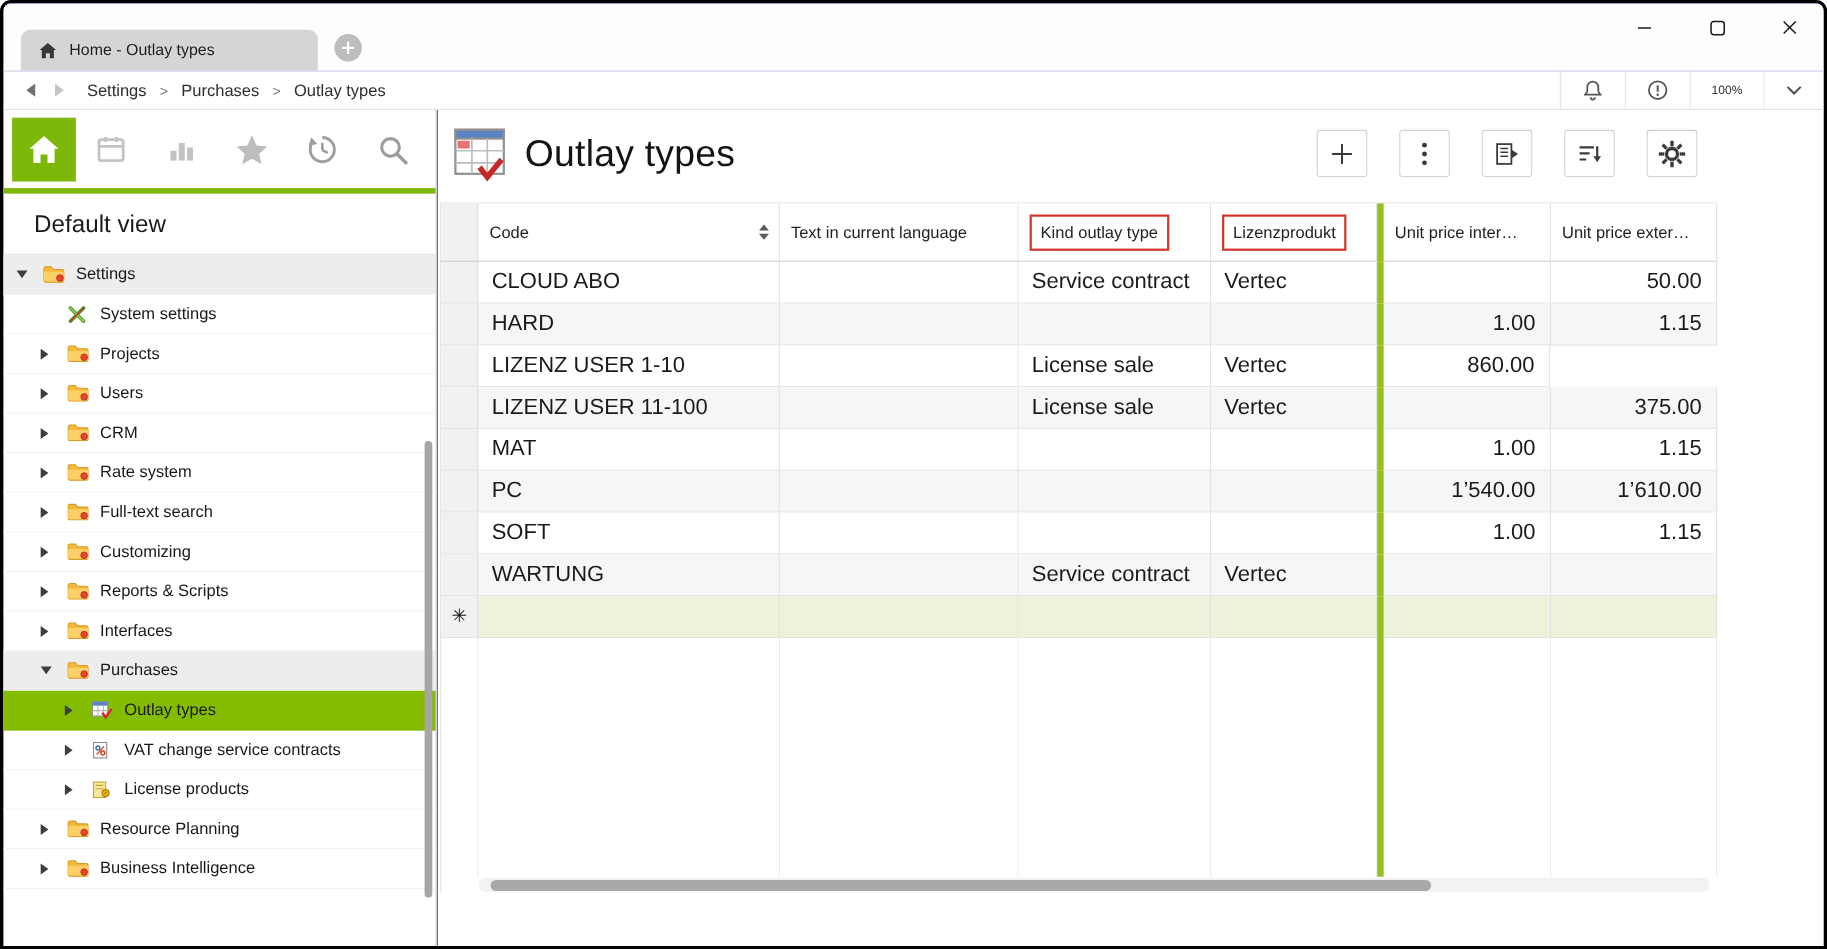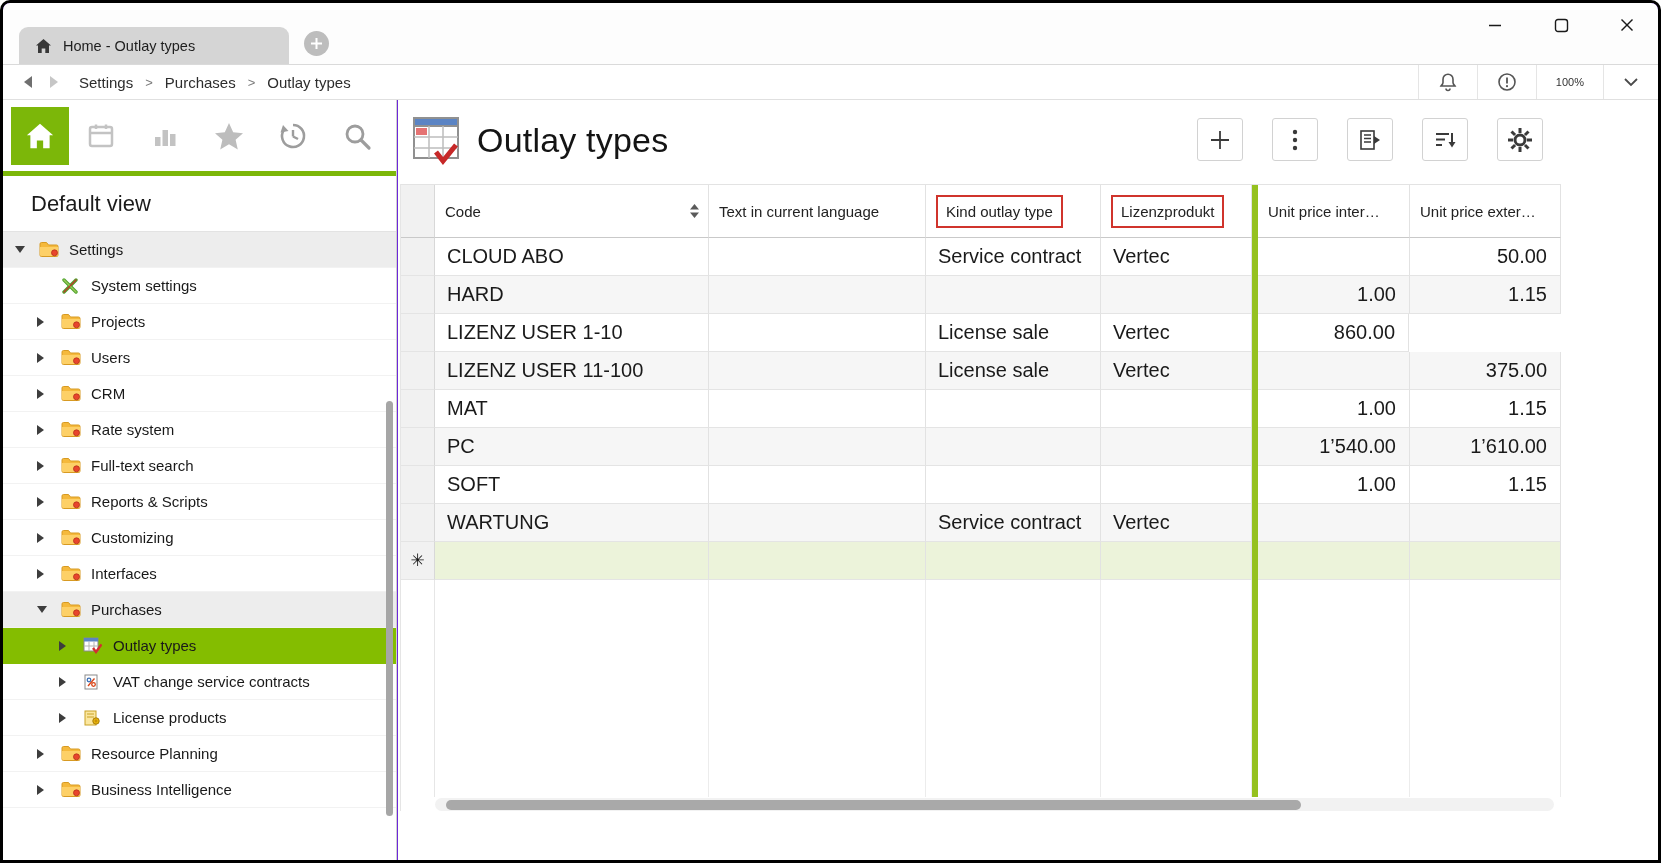--- a/index.html
+++ b/index.html
@@ -298,32 +298,32 @@
         </div>
         <div class="tree-item lvl1">
           <span class="tw collapsed"></span>
           <span class="ticon">
             <svg width="20" height="17" viewBox="0 0 20 17">
               <path d="M1 3 a1.5 1.5 0 0 1 1.5 -1.5 h5 l2 2.5 h8 a1.5 1.5 0 0 1 1.5 1.5 v8.5 a1.5 1.5 0 0 1 -1.5 1.5 h-15 a1.5 1.5 0 0 1 -1.5 -1.5 z" fill="#F5B93C" stroke="#D79A22"></path>
               <path d="M1 6 h18 v7.5 a1.5 1.5 0 0 1 -1.5 1.5 h-15 a1.5 1.5 0 0 1 -1.5 -1.5 z" fill="#FDD067"></path>
               <circle cx="15.5" cy="11.8" r="3" fill="#E8452C" stroke="#B42E1C" stroke-width="0.8"></circle>
             </svg>
           </span>
+          <span class="tlabel">Customizing</span>
+        </div>
+        <div class="tree-item lvl1">
+          <span class="tw collapsed"></span>
+          <span class="ticon">
+            <svg width="20" height="17" viewBox="0 0 20 17">
+              <path d="M1 3 a1.5 1.5 0 0 1 1.5 -1.5 h5 l2 2.5 h8 a1.5 1.5 0 0 1 1.5 1.5 v8.5 a1.5 1.5 0 0 1 -1.5 1.5 h-15 a1.5 1.5 0 0 1 -1.5 -1.5 z" fill="#F5B93C" stroke="#D79A22"></path>
+              <path d="M1 6 h18 v7.5 a1.5 1.5 0 0 1 -1.5 1.5 h-15 a1.5 1.5 0 0 1 -1.5 -1.5 z" fill="#FDD067"></path>
+              <circle cx="15.5" cy="11.8" r="3" fill="#E8452C" stroke="#B42E1C" stroke-width="0.8"></circle>
+            </svg>
+          </span>
           <span class="tlabel">Reports &amp; Scripts</span>
-        </div>
-        <div class="tree-item lvl1">
-          <span class="tw collapsed"></span>
-          <span class="ticon">
-            <svg width="20" height="17" viewBox="0 0 20 17">
-              <path d="M1 3 a1.5 1.5 0 0 1 1.5 -1.5 h5 l2 2.5 h8 a1.5 1.5 0 0 1 1.5 1.5 v8.5 a1.5 1.5 0 0 1 -1.5 1.5 h-15 a1.5 1.5 0 0 1 -1.5 -1.5 z" fill="#F5B93C" stroke="#D79A22"></path>
-              <path d="M1 6 h18 v7.5 a1.5 1.5 0 0 1 -1.5 1.5 h-15 a1.5 1.5 0 0 1 -1.5 -1.5 z" fill="#FDD067"></path>
-              <circle cx="15.5" cy="11.8" r="3" fill="#E8452C" stroke="#B42E1C" stroke-width="0.8"></circle>
-            </svg>
-          </span>
-          <span class="tlabel">Customizing</span>
         </div>
         <div class="tree-item lvl1">
           <span class="tw collapsed"></span>
           <span class="ticon">
             <svg width="20" height="17" viewBox="0 0 20 17">
               <path d="M1 3 a1.5 1.5 0 0 1 1.5 -1.5 h5 l2 2.5 h8 a1.5 1.5 0 0 1 1.5 1.5 v8.5 a1.5 1.5 0 0 1 -1.5 1.5 h-15 a1.5 1.5 0 0 1 -1.5 -1.5 z" fill="#F5B93C" stroke="#D79A22"></path>
               <path d="M1 6 h18 v7.5 a1.5 1.5 0 0 1 -1.5 1.5 h-15 a1.5 1.5 0 0 1 -1.5 -1.5 z" fill="#FDD067"></path>
               <circle cx="15.5" cy="11.8" r="3" fill="#E8452C" stroke="#B42E1C" stroke-width="0.8"></circle>
             </svg>
           </span>

